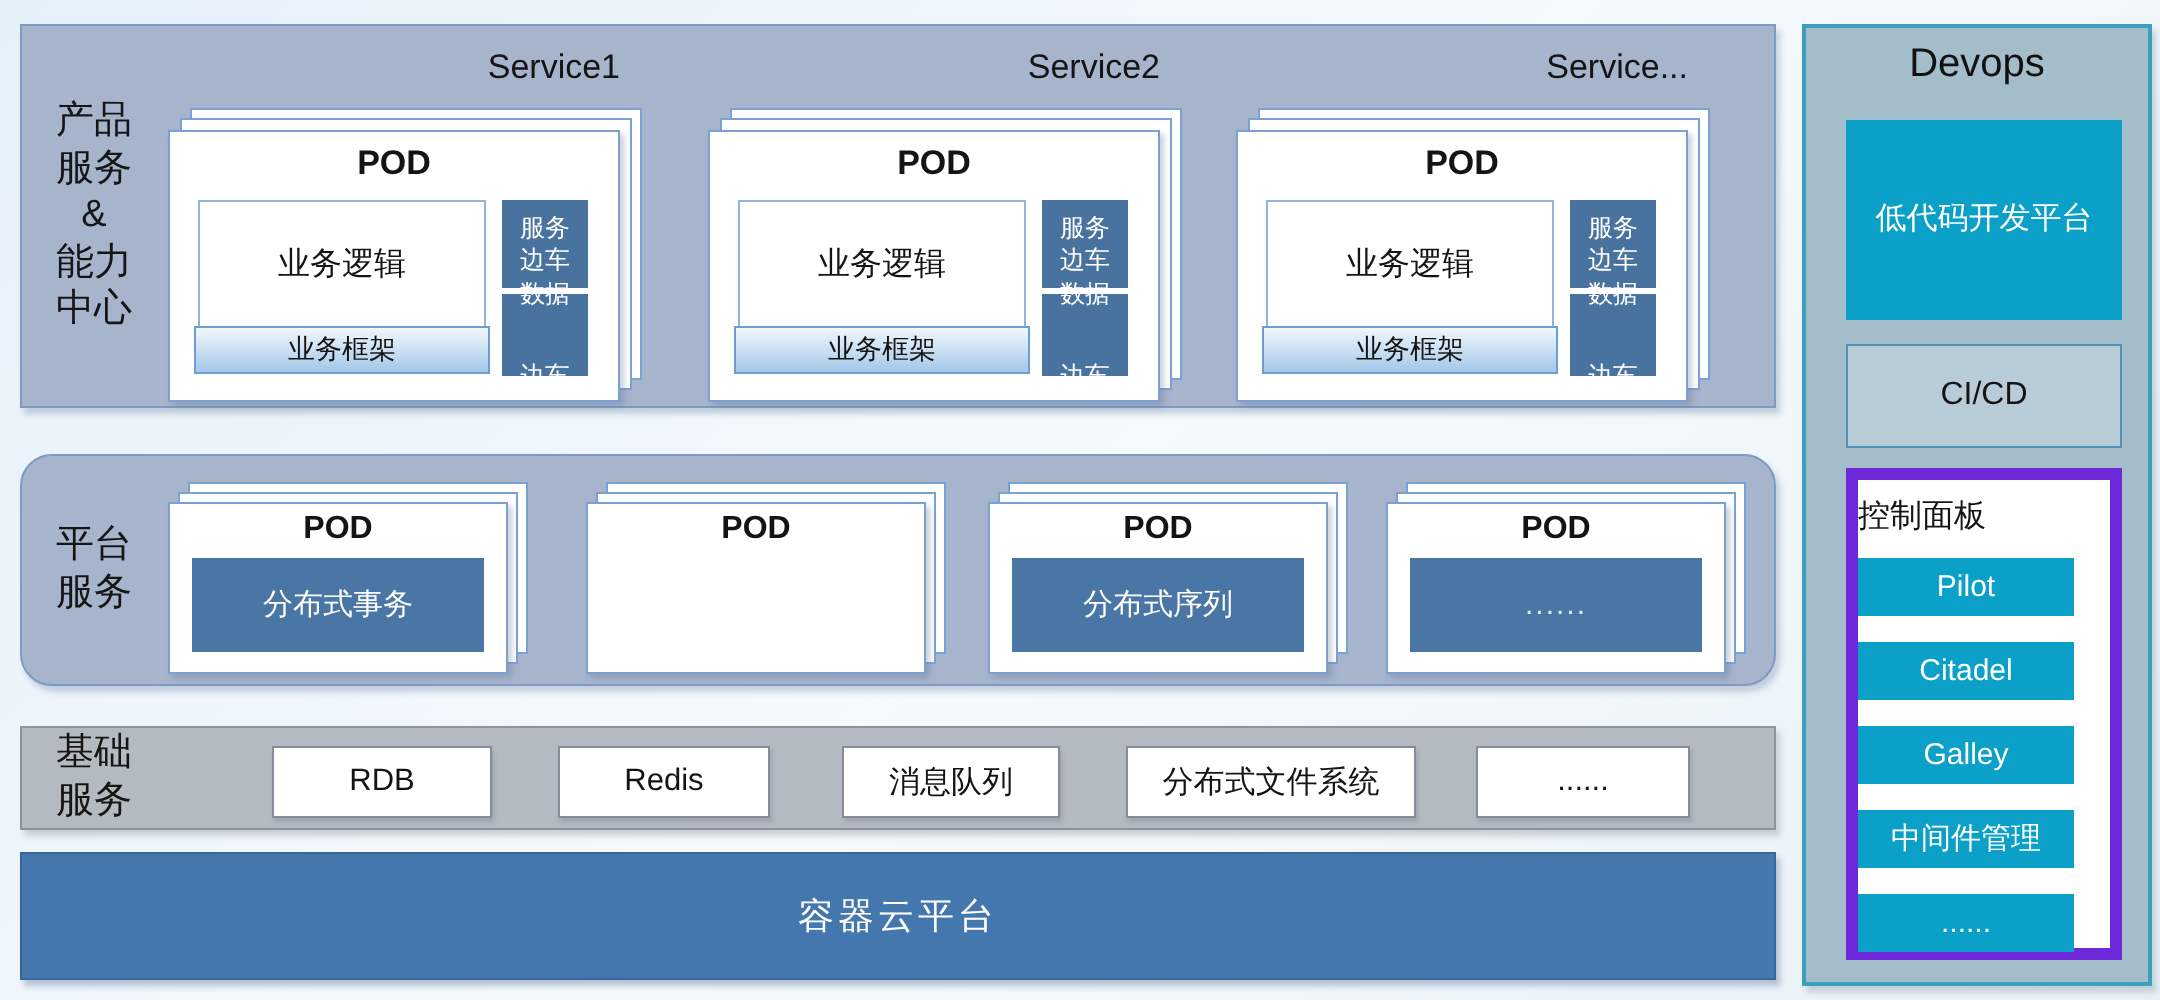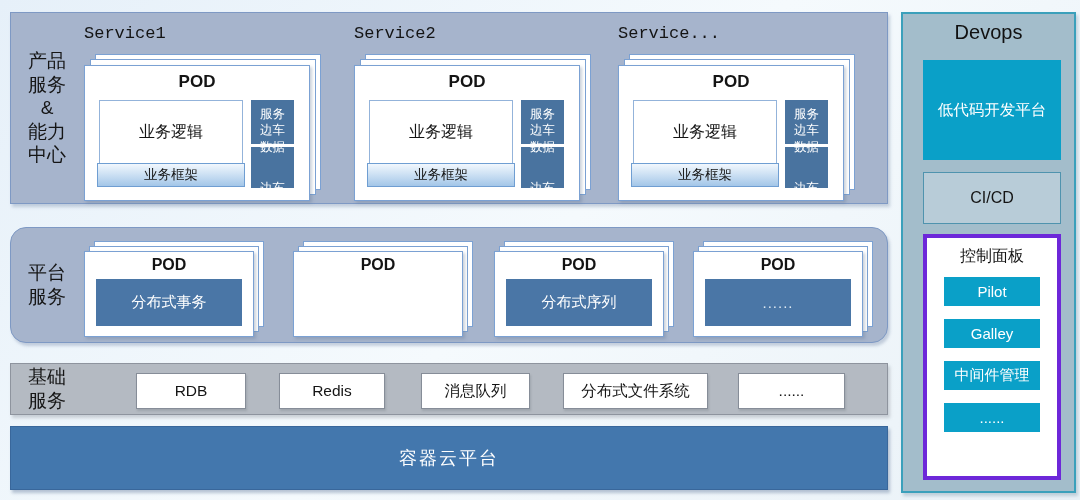--- a/index.html
+++ b/index.html
@@ -17,21 +17,21 @@
   .band-infra{top:363px; height:52px; background:#b4bac2; border:1px solid #8e949e; box-shadow:2px 3px 3px rgba(130,135,145,.35);}
   .band-container{top:426px; height:64px; background:#4377ad; border:1px solid #39679b;
     display:flex; align-items:center; justify-content:center; color:#fff; font-size:18px; letter-spacing:2px;
     box-shadow:2px 3px 3px rgba(90,115,150,.4);}
   .band-label{position:absolute; left:2px; top:0; bottom:0; width:68px;
     display:flex; flex-direction:column; align-items:center; justify-content:center;
     font-size:19px; line-height:1.24; color:#151515; text-align:center;}
   
   .service-group{position:absolute; top:0; width:226px; height:100%;}
   .sg-0{left:73px}.sg-1{left:343px}.sg-2{left:607px}
-  .service-title{position:absolute; top:11px; left:0; width:100%; text-align:left; font-size:17px;font-family:Liberation Mono, monospace;}
+  .service-title{position:absolute; top:11px; left:0; width:100%; text-align:right; font-size:17px;}
   .pod-stack{position:absolute; left:0; top:52px; width:226px; height:136px;}
   .ghost,.pod-card{position:absolute; width:100%; height:100%; background:#fff;
     border:1px solid #7ba1d3; box-sizing:border-box;}
   .ghost.g2{left:11px; top:-11px;}
   .ghost.g1{left:6px; top:-6px;}
   .pod-card{left:0; top:0; box-shadow:2px 2px 3px rgba(100,120,150,.35);}
   .pod-title{position:absolute; top:6px; left:0; width:100%; text-align:center; font-size:17px; font-weight:600;}
   .logic-box{position:absolute; left:14px; top:34px; width:142px; height:63px;
     border:1px solid #93b3da; background:#fff;
     display:flex; align-items:center; justify-content:center; font-size:16px;}
@@ -66,24 +66,24 @@
     background:#a3bdcb; border:2px solid #3ba0bb; box-sizing:border-box;
     box-shadow:2px 3px 3px rgba(110,140,160,.35);}
   .devops-title{position:absolute; top:7px; left:0; width:100%; text-align:center; font-size:20px; color:#111;}
   .lowcode-box{position:absolute; left:20px; top:46px; width:138px; height:100px;
     background:#0aa0c8; color:#fff; display:flex; flex-direction:row; align-items:center; justify-content:center;
     font-size:15.5px; line-height:1.55; text-align:center;}
   .cicd-box{position:absolute; left:20px; top:158px; width:138px; height:52px;
     background:#b8ccd8; border:1px solid #4f93ae; box-sizing:border-box;
     display:flex; align-items:center; justify-content:center; font-size:16px;}
   .control-panel{position:absolute; left:20px; top:220px; width:138px; height:246px;
-    background:#fff; border:4px solid #6d28d9; box-sizing:border-box;
-    display:flex; flex-direction:column; align-items:center;}
+    background:#fff; border:6px solid #6d28d9; box-sizing:border-box;
+    display:flex; flex-direction:column; }
   .cp-title{margin-top:8px; font-size:16px;}
-  .cp-btn{width:96px; height:29px; margin-top:13px; background:#0aa0c8; color:#fff;
+  .cp-btn{width:108px; height:29px; margin-top:13px; background:#0aa0c8; color:#fff;
     display:flex; align-items:center; justify-content:center; font-size:15px; flex:none;}
   .cp-btn.first{margin-top:10px;}
   .dim-text{color:#dfe9f2; letter-spacing:1px;}
 </style>
 </head>
 <body>
 
 <div class="page">
 
   <section class="band band-blue band-products">
@@ -220,19 +220,20 @@
   <aside class="devops-col">
     <div class="devops-title">Devops</div>
     <div class="lowcode-box">
       <span>低代码</span>
       <span>开发平台</span>
     </div>
     <div class="cicd-box">CI/CD</div>
     <div class="control-panel">
       <div class="cp-title">控制面板</div>
       <div class="cp-btn first">Pilot</div>
+      <div class="cp-btn">Citadel</div>
       <div class="cp-btn">Galley</div>
       <div class="cp-btn">中间件管理</div>
       <div class="cp-btn">......</div>
     </div>
   </aside>
 
 </div>
 
 </body></html>

